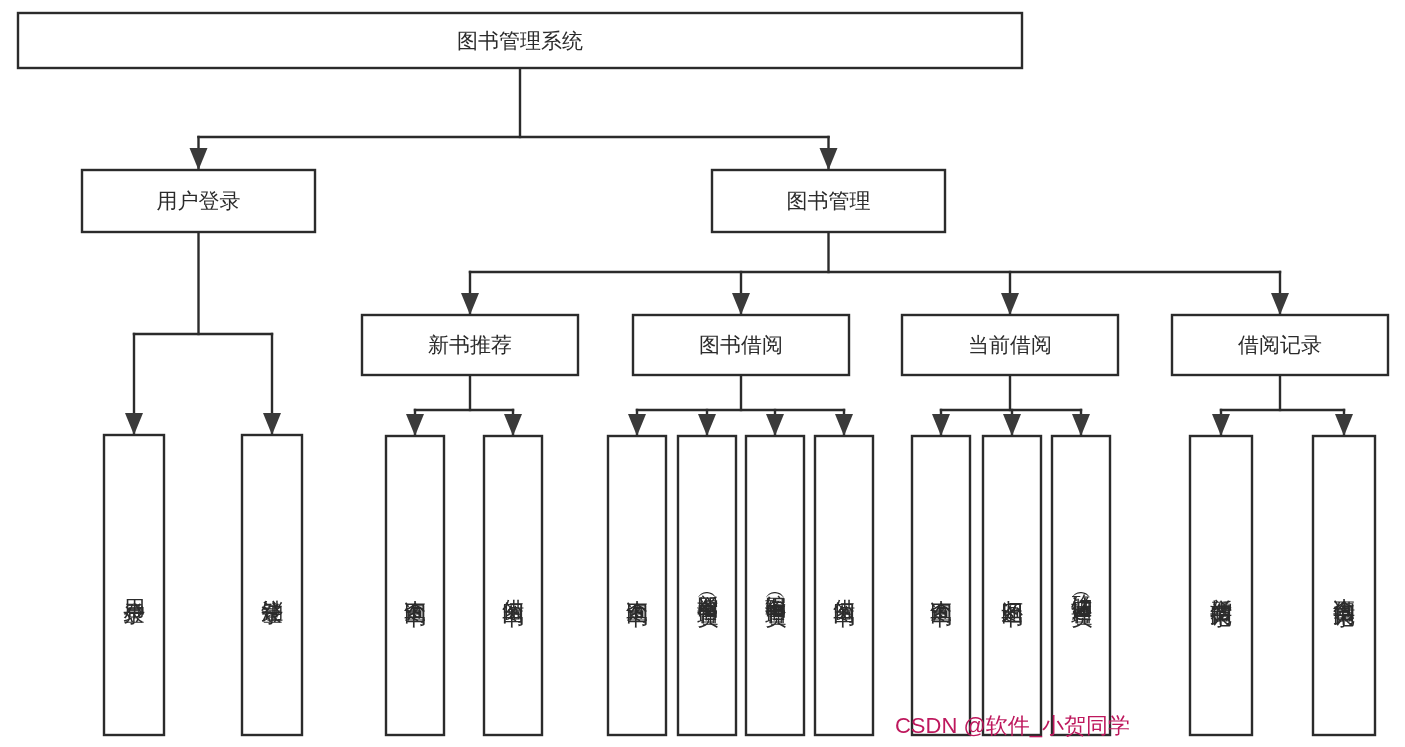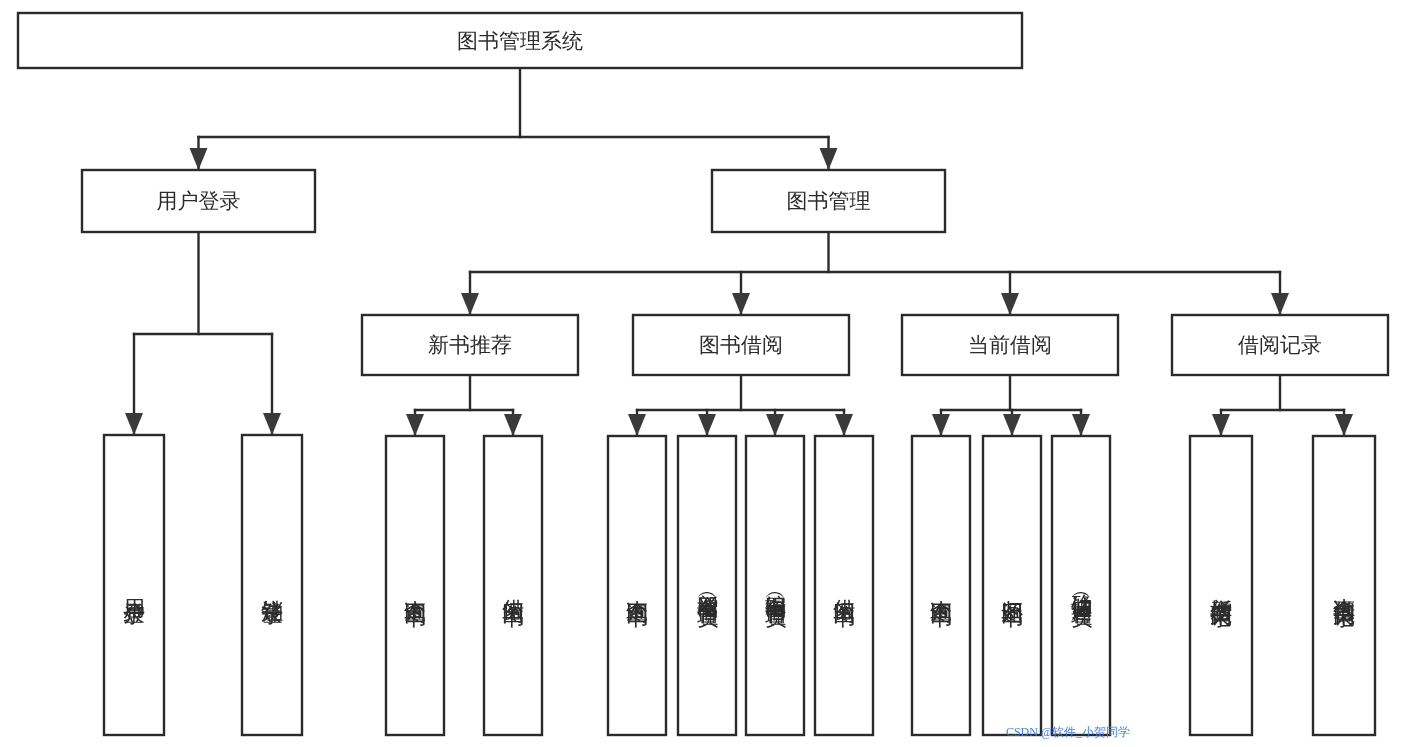--- a/index.html
+++ b/index.html
@@ -61,23 +61,23 @@
     align-items: center;
     justify-content: center;
     text-align: center;
     white-space: nowrap;
     pointer-events: none;
   }
   .watermark {
     position: absolute;
     right: 8px;
     bottom: 6px;
-    font-family: Liberation Serif, serif;
-    font-size: 12px;
-    color: #3b82f6;
+    font-family: Liberation Sans, sans-serif;
+    font-size: 22px;
+    color: #be185d;
     white-space: nowrap;
   }
 </style>
 </head>
 <body>
 
 <div id="diagram-root">
 
   <svg id="tree-svg" viewBox="0 0 1405 747">
     <g id="connectors">

